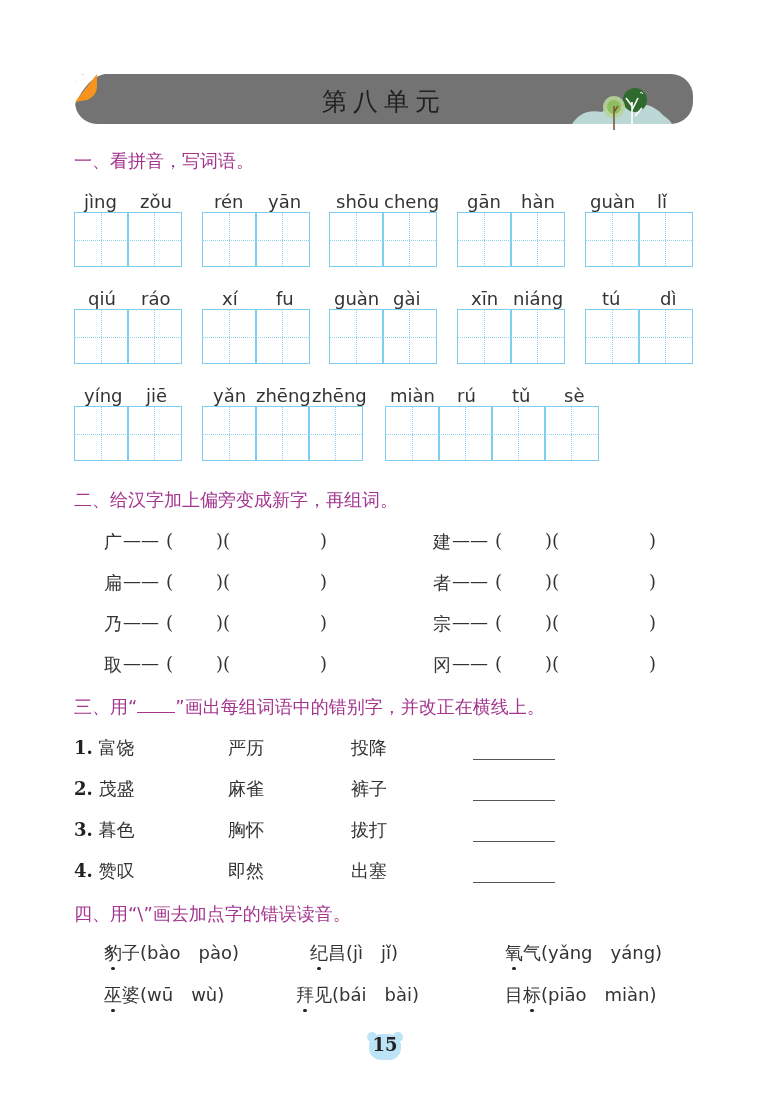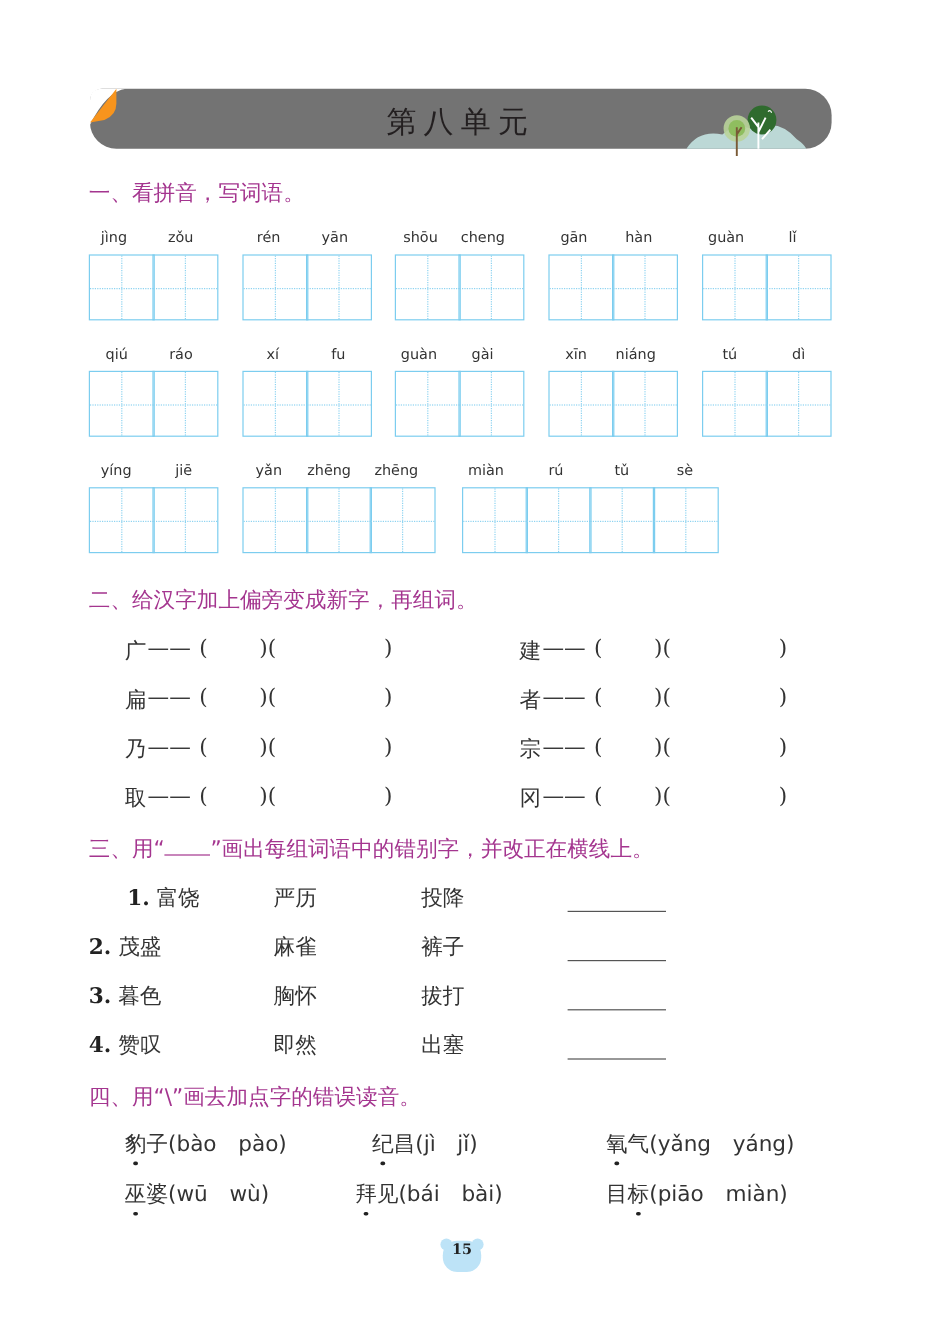--- a/index.html
+++ b/index.html
@@ -20,21 +20,21 @@
 
   
   .group { position: absolute; display: flex; }
   .cell { position: relative; width: 54.5px; height: 55px; border: 1.5px solid #7ccdef;
     margin-left: -1.5px; }
   .cell:first-child { margin-left: 0; }
   .cell::before { content: ""; position: absolute; left: 50%; top: 0; bottom: 0;
     border-left: 1.5px dotted #8dd3f0; }
   .cell::after { content: ""; position: absolute; top: 50%; left: 0; right: 0;
     border-top: 1.5px dotted #8dd3f0; }
-  .py { position: absolute; font-size: 12px; color: #333; white-space: nowrap;
+  .py { position: absolute; font-size: 18px; color: #333; white-space: nowrap;
     font-family: "DejaVu Sans", sans-serif; }
 
   
   .rad-row { position: absolute; font-size: 18px; font-family: "DejaVu Serif", serif; color: #333; white-space: nowrap; }
   .rad-row span { position: absolute; top: 0; }
 
   
   .s3 { position: absolute; font-size: 18px; font-family: "DejaVu Serif", serif; color: #333; white-space: nowrap; }
   .s3 b { font-weight: bold; color: #222; }
   .answer-line { position: absolute; width: 82px; height: 0; border-top: 1.6px solid #555; }
@@ -42,21 +42,21 @@
   
   .s4 { position: absolute; font-size: 18px; color: #333; white-space: nowrap; }
   .s4 .hz { font-family: "DejaVu Serif", serif; position: relative; }
   .s4 .dot { position: absolute; left: 50%; bottom: -7px; width: 3.5px; height: 3.5px; margin-left: -2px;
     background: #222; border-radius: 50%; }
   .s4 .pin { font-family: "DejaVu Sans", sans-serif; }
 
   
   .page-badge { position: absolute; left: 366px; top: 1031px; width: 38px; height: 30px; }
   .page-num { position: absolute; left: 366px; top: 1034px; width: 38px; text-align: center;
-    font-family: "DejaVu Serif", serif; font-weight: bold; font-size: 12px; color: #222; }
+    font-family: "DejaVu Serif", serif; font-weight: bold; font-size: 18px; color: #222; }
 </style>
 </head>
 <body>
 
 <div class="banner">
   <div class="banner-title">第八单元</div>
 </div>
 <svg class="banner-fold" viewBox="0 0 30 30">
   <path d="M0 30 L0 10 Q0 0 10 0 L30 0 L30 0 Q14 2 0 30 Z" fill="#ffffff"></path>
   <path d="M0 28 L22 0 L22 12 Q22 22 12 26 Z" fill="#f7941d"></path>
@@ -233,21 +233,21 @@
   <span style="left:19px;">——</span>
   <span style="left:62px;">(</span>
   <span style="left:112px;">)(</span>
   <span style="left:216px;">)</span>
 </div>
 
 <div class="sec-title" style="top:695px;">
   <span>三、用“</span><span style="display:inline-block;width:38px;border-bottom:1.5px solid #a4358f;height:14px;vertical-align:baseline;"></span><span>”画出每组词语中的错别字，并改正在横线上。</span>
 </div>
 
-<div class="s3" style="left:74px;top:736px;margin-left:32px;">
+<div class="s3" style="left:74px;top:736px;">
   <b>1.</b>
   <span>富饶</span>
 </div>
 <div class="s3" style="left:228px;top:736px;">严历</div>
 <div class="s3" style="left:351px;top:736px;">投降</div>
 <div class="answer-line" style="left:473px;top:759px;"></div>
 
 <div class="s3" style="left:74px;top:777px;">
   <b>2.</b>
   <span>茂盛</span>

